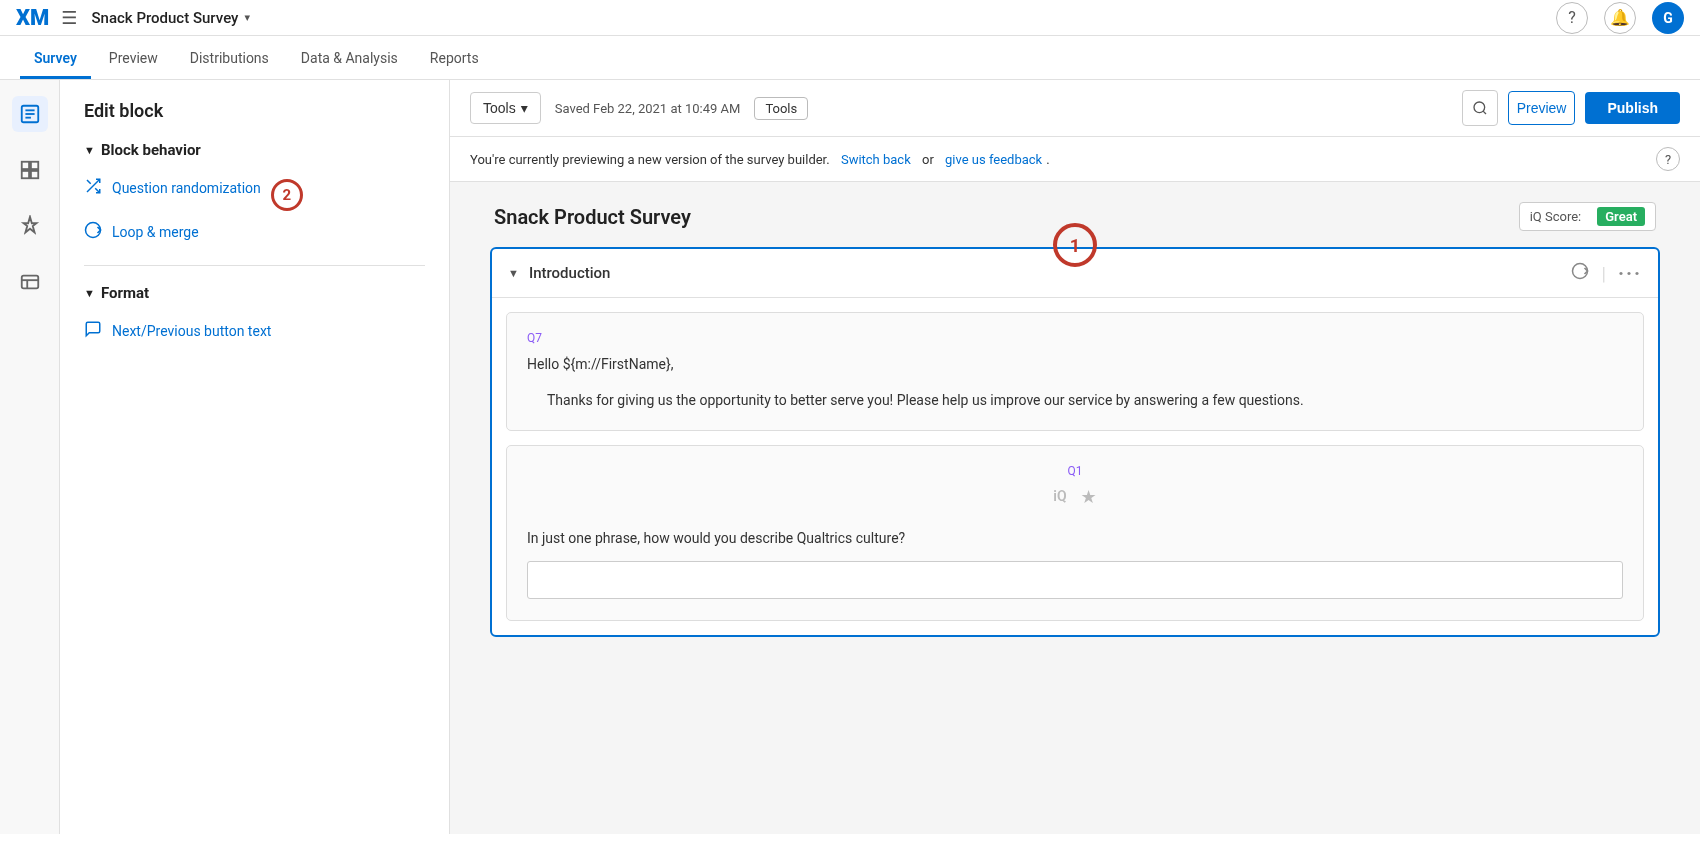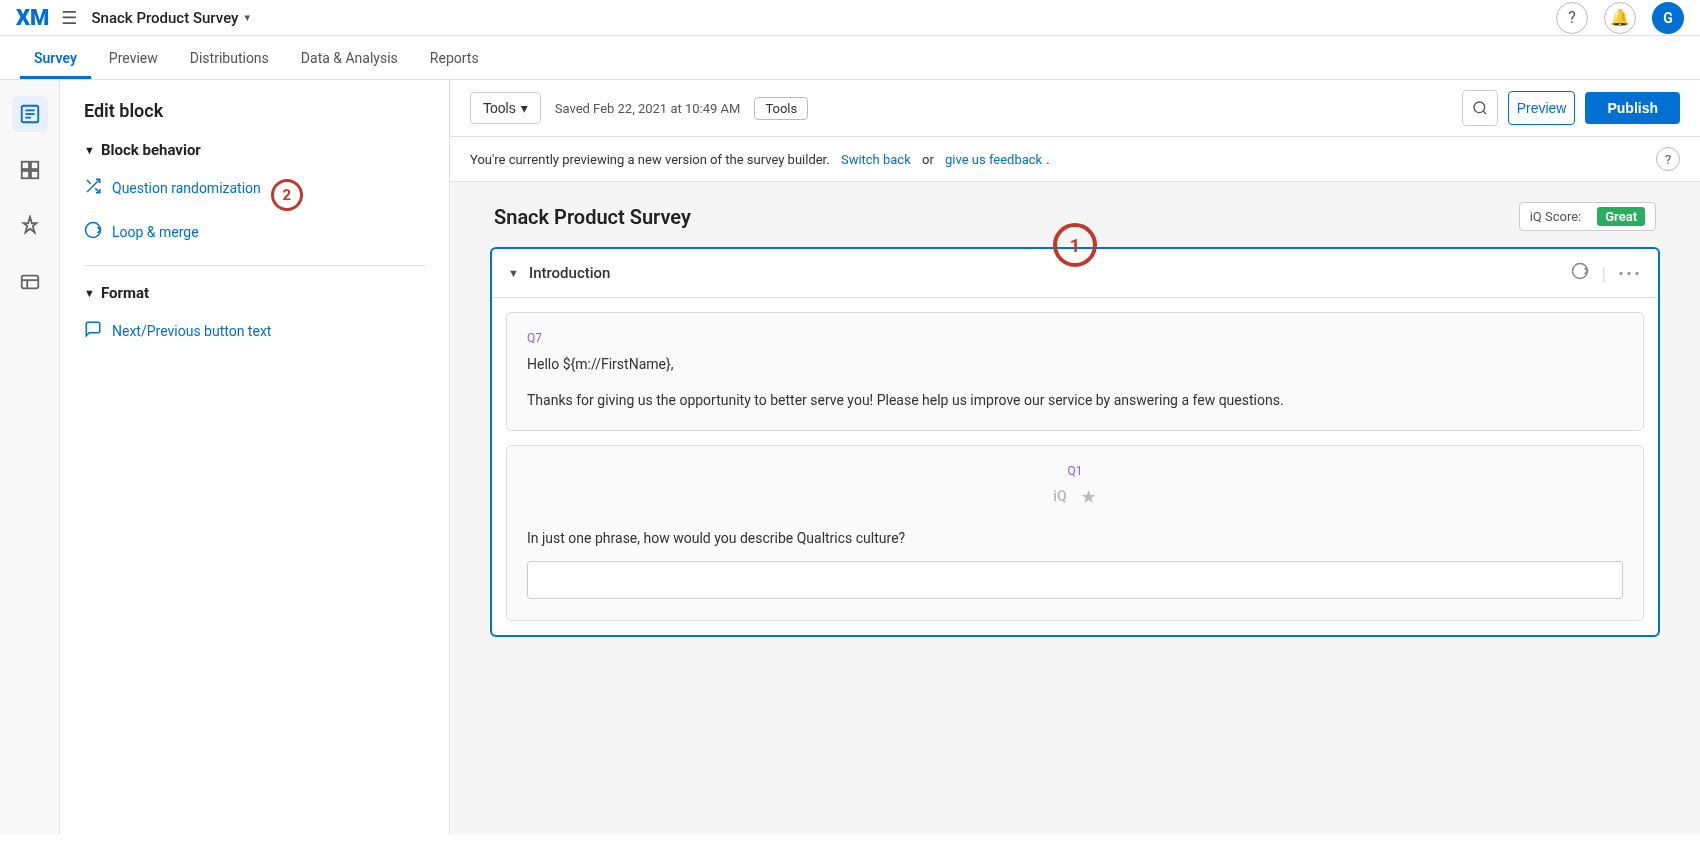--- a/index.html
+++ b/index.html
@@ -338,21 +338,21 @@
                 </svg>
               </span>
               <span style="color:#ddd; font-size:18px;">|</span>
               <span class="block-action-icon" style="font-size:20px; font-weight:700; letter-spacing:2px;">···</span>
             </div>
           </div>
 
           <div class="question-card">
             <div class="question-label">Q7</div>
             <div class="question-text">Hello ${m://FirstName},</div>
-            <div class="question-text" style="margin-top:14px;">Thanks for giving us the opportunity to better serve you! Please help us improve our service by answering a few questions.</div>
+            <div class="question-text" style="margin-top:14px;margin-left:20px;">Thanks for giving us the opportunity to better serve you! Please help us improve our service by answering a few questions.</div>
           </div>
 
           <div class="question-card">
             <div style="display:flex; align-items:center; justify-content:space-between; margin-bottom:20px;flex-direction:column;">
               <span class="question-label">Q1</span>
               <div style="display:flex; align-items:center; gap:14px;">
                 <span style="color:#bbb; font-size:14px; font-weight:600;">iQ</span>
                 <span style="color:#bbb; font-size:18px;">★</span>
               </div>
             </div>

